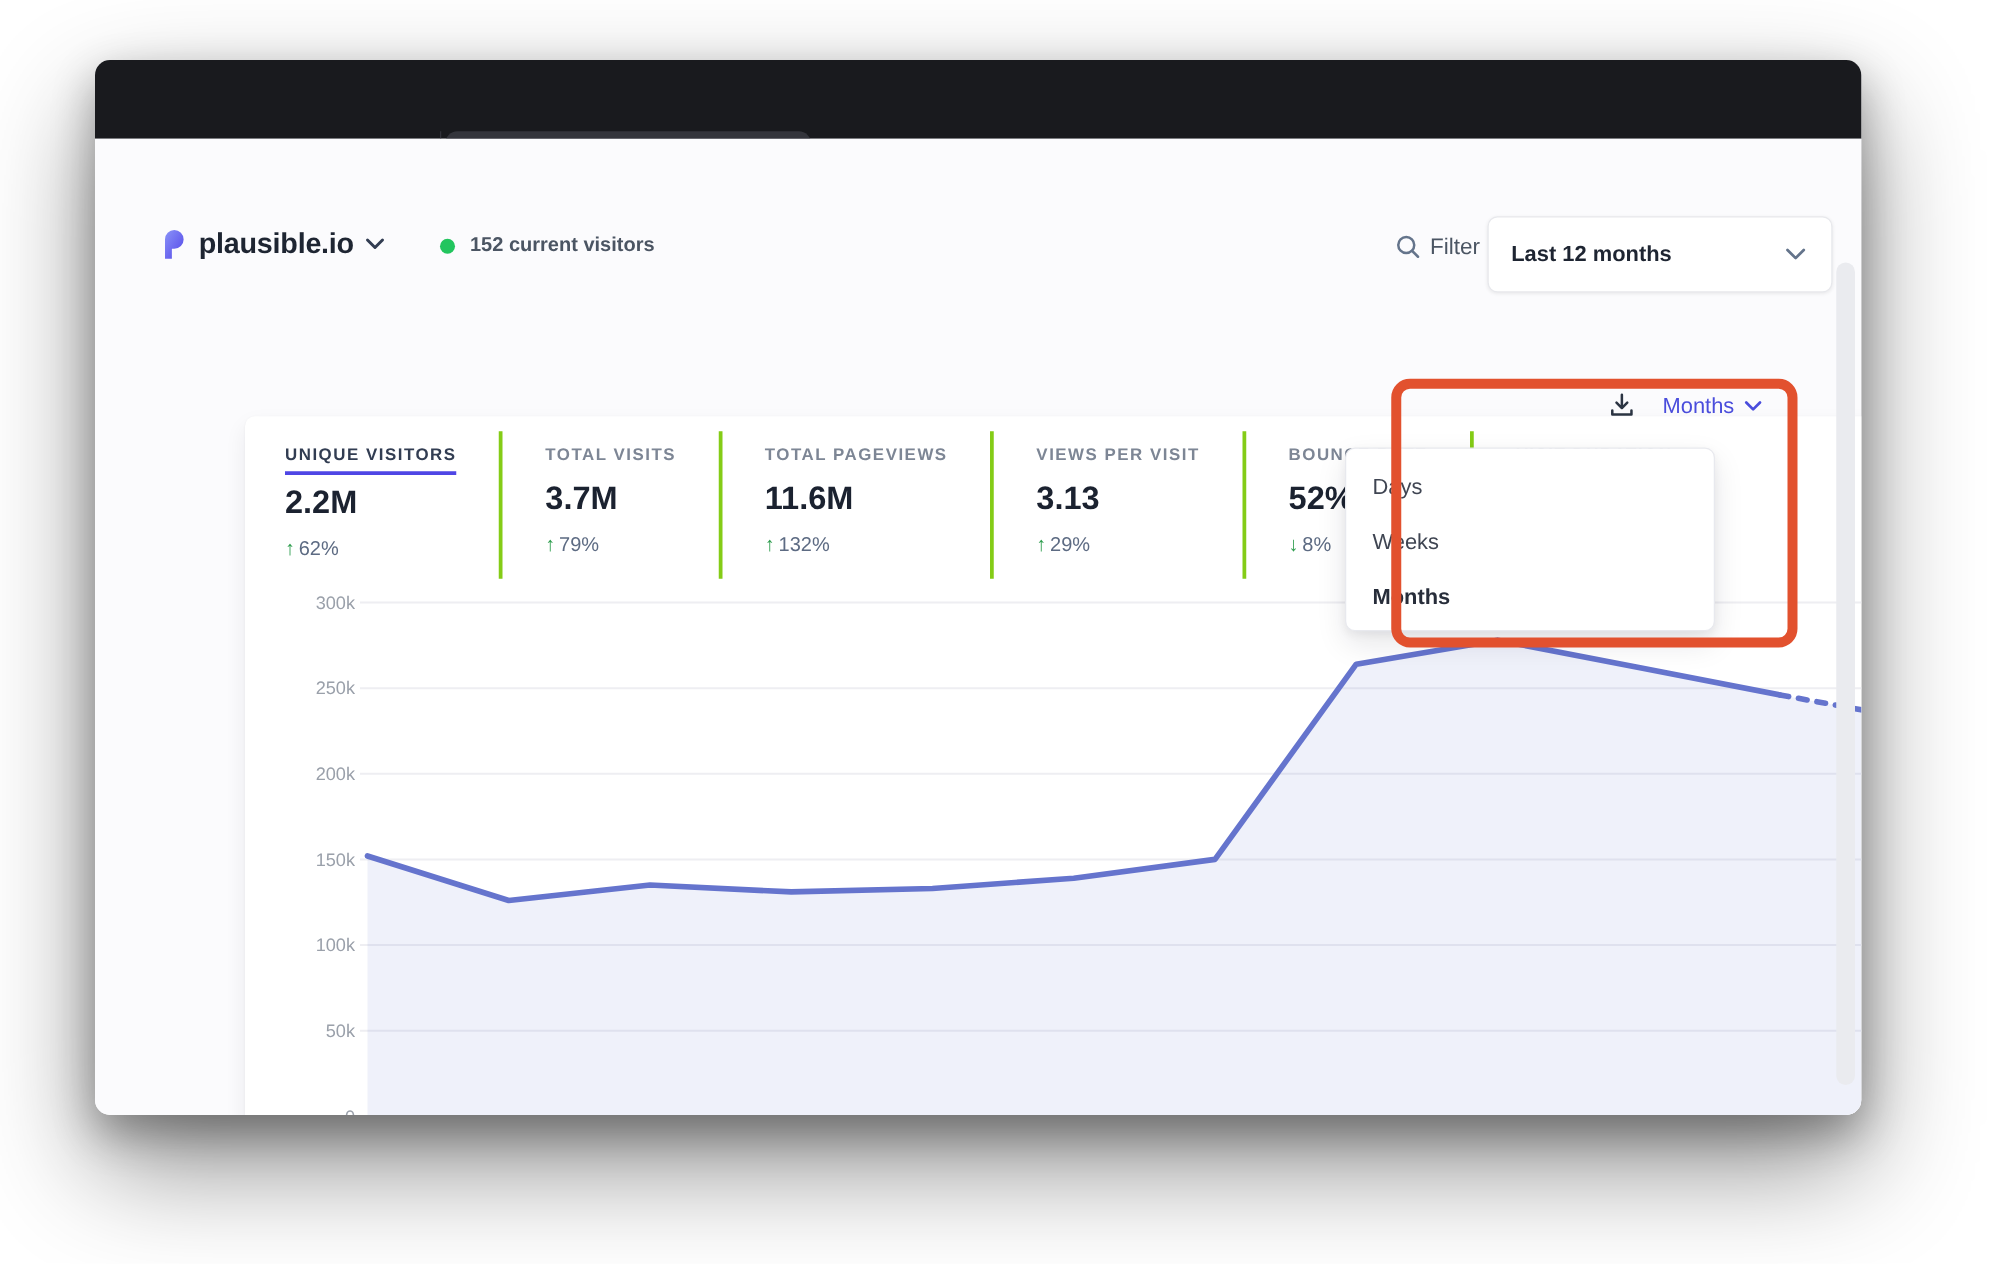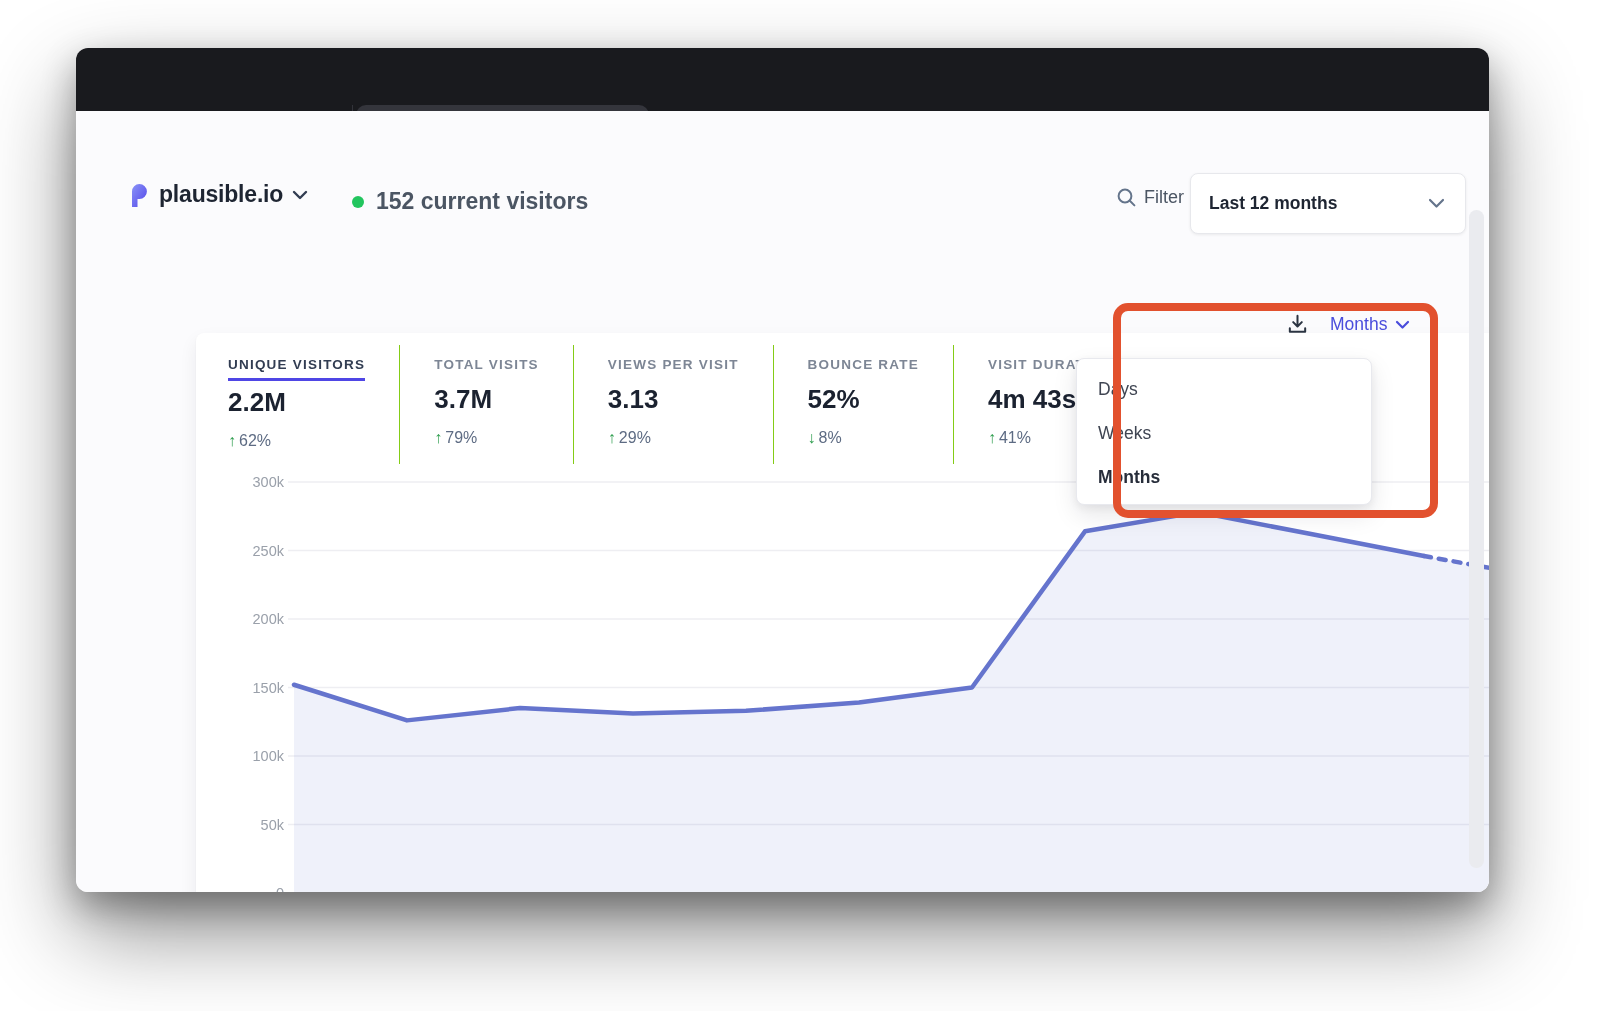--- a/index.html
+++ b/index.html
@@ -24,36 +24,36 @@
 
   .content { position:absolute; left:0; top:63px; width:1413px; height:781px;
     background:#fbfbfd; border-radius:0 0 12px 12px; overflow:hidden; }
 
   
   .topbar { position:absolute; left:52px; top:66px; width:1340px; height:50px; }
   .site-picker { position:absolute; left:0; top:4px; display:flex; align-items:center; gap:9px; cursor:pointer; }
   .site-name { font-size:23px; font-weight:800; color:#1e2532; letter-spacing:-0.2px; }
   .live { position:absolute; left:224px; top:11px; display:flex; align-items:center; gap:12px; }
   .live-dot { width:12px; height:12px; border-radius:50%; background:#22c55e; }
-  .live-text { font-size:23px; font-weight:600; color:#4b5563; }
+  .live-text { font-size:16px; font-weight:600; color:#4b5563; }
   .filter { position:absolute; left:988px; top:10px; display:flex; align-items:center; gap:7px; cursor:pointer; }
   .filter-label { font-size:18px; color:#4b5563; }
   .range-select { position:absolute; left:1062px; top:-4px; width:276px; height:61px;
     background:#fff; border:1px solid #e7e8ec; border-radius:8px;
     box-shadow:0 1px 3px rgba(0,0,0,0.07); display:flex; align-items:center;
     justify-content:space-between; padding:0 20px 0 18px; cursor:pointer; }
   .range-label { font-size:17.5px; font-weight:700; color:#1e2532; }
 
   
   .card { position:absolute; left:120px; top:222px; width:1346px; height:656px;
     background:#fff; border-radius:8px;
     box-shadow:0 1px 2px rgba(0,0,0,0.05), 0 8px 18px rgba(15,23,42,0.07); }
 
   .stats-row { position:absolute; left:32px; top:12px; display:flex; }
-  .stat { padding:10px 0 14px 0; border-right:1px solid #84cc16; padding-right:34px; margin-right:34px; cursor:pointer; }
+  .stat { padding:10px 0 14px 0; border-right:3px solid #84cc16; padding-right:34px; margin-right:34px; cursor:pointer; }
   .stat:last-child { border-right:none; }
   .stat-label { font-size:13.5px; font-weight:700; letter-spacing:0.09em; color:#7d8695;
     white-space:nowrap; display:inline-block; padding-bottom:6px; }
   .stat.active .stat-label { color:#323d52; border-bottom:3px solid #4f46e5; }
   .stat-value-row { margin-top:6px; display:flex; align-items:baseline; gap:14px;flex-direction:column; }
   .stat-value { font-size:26px; font-weight:800; color:#1b2230; white-space:nowrap; }
   .stat-change { font-size:16px; color:#5d6b83; white-space:nowrap; }
   .arrow { font-weight:700; margin-right:3px; }
   .arrow.up::before { content:"\2191"; color:#2f9e4f; }
   .arrow.down::before { content:"\2193"; color:#2f9e4f; }
@@ -153,20 +153,27 @@
             <div class="stat-value-row">
               <span class="stat-value">2.2M</span>
               <span class="stat-change"><span class="arrow up"></span><span>62%</span></span>
             </div>
           </div>
           <div class="stat">
             <span class="stat-label">TOTAL VISITS</span>
             <div class="stat-value-row">
               <span class="stat-value">3.7M</span>
               <span class="stat-change"><span class="arrow up"></span><span>79%</span></span>
+            </div>
+          </div>
+          <div class="stat">
+            <span class="stat-label">TOTAL PAGEVIEWS</span>
+            <div class="stat-value-row">
+              <span class="stat-value">11.6M</span>
+              <span class="stat-change"><span class="arrow up"></span><span>132%</span></span>
             </div>
           </div>
           <div class="stat">
             <span class="stat-label">VIEWS PER VISIT</span>
             <div class="stat-value-row">
               <span class="stat-value">3.13</span>
               <span class="stat-change"><span class="arrow up"></span><span>29%</span></span>
             </div>
           </div>
           <div class="stat">

